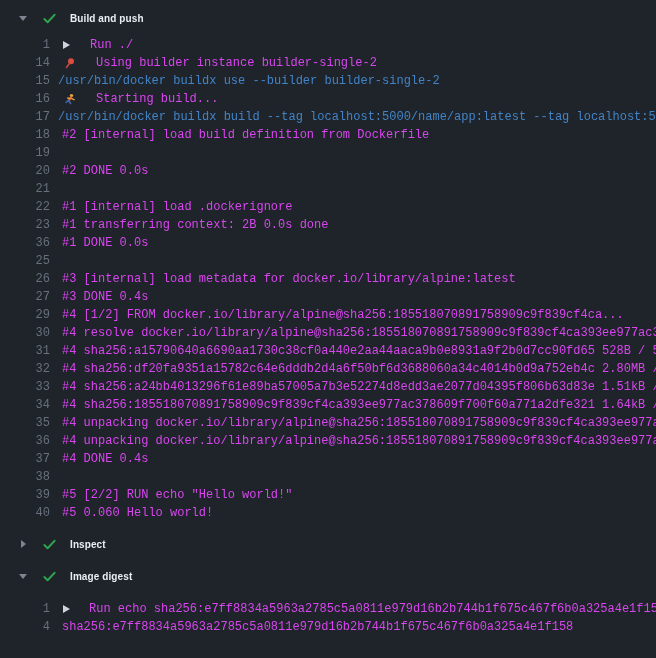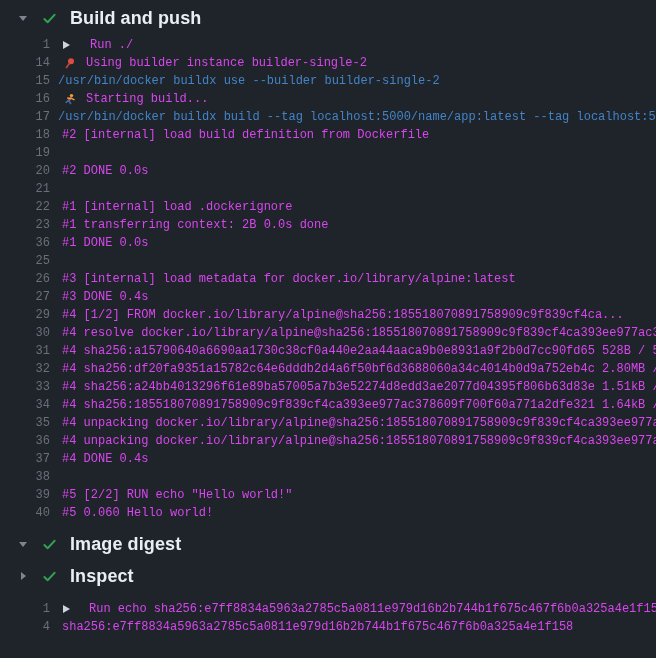--- a/index.html
+++ b/index.html
@@ -13,40 +13,40 @@
   
   .section-header {
     height:32px; display:flex; align-items:center;
     padding-left:18px; cursor:pointer;
     font-family:"Liberation Sans","DejaVu Sans",sans-serif;
   }
   .section-header:first-child { margin-top:2px; }
   .chev { width:12px; display:inline-flex; align-items:center; }
   .check { width:16px; margin-left:12px; display:inline-flex; align-items:center; }
   .sec-title {
-    margin-left:12px; color:#e9eef3; font-weight:bold; font-size:18px;
+    margin-left:12px; color:#e9eef3; font-weight:bold; font-size:10px;
     letter-spacing:.1px;
   }
 
   
   .log-lines { padding-top:2px; margin-bottom:6px; }
   .log-lines.image-digest { padding-top:8px; }
   .log-row {
     height:18px; display:flex; align-items:center;
     white-space:pre; overflow:hidden; font-size:12px; line-height:18px;
   }
   .num {
     flex:0 0 50px; width:50px; text-align:right;
     color:#68707c; cursor:pointer; text-decoration:none;
   }
   .txt { margin-left:12px; color:#d946ef; }
   .txt.command { color:#4384c8;margin-left:8px; }
   .row-icon { display:inline-flex; width:14px; margin-left:12px; margin-right:6px;
     align-items:center; justify-content:center; }
-  .row-icon + .txt { margin-left:4px; }
+  .row-icon + .txt { margin-left:14px; }
   .play-wrap { display:inline-flex; width:10px; margin-left:12px; margin-right:6px;
     align-items:center; cursor:pointer; }
 </style>
 </head>
 <body>
 
 <div class="viewer">
     <div class="section-header">
       <span class="chev">
         <svg width="10" height="10" viewBox="0 0 10 10">
@@ -95,42 +95,42 @@
       <div class="log-row"><span class="num">35</span><span class="txt">#4 unpacking docker.io/library/alpine@sha256:185518070891758909c9f839cf4ca393ee977ac378609f700f60a771a2dfe321</span></div>
       <div class="log-row"><span class="num">36</span><span class="txt">#4 unpacking docker.io/library/alpine@sha256:185518070891758909c9f839cf4ca393ee977ac378609f700f60a771a2dfe321 done</span></div>
       <div class="log-row"><span class="num">37</span><span class="txt">#4 DONE 0.4s</span></div>
       <div class="log-row"><span class="num">38</span><span class="txt"></span></div>
       <div class="log-row"><span class="num">39</span><span class="txt">#5 [2/2] RUN echo "Hello world!"</span></div>
       <div class="log-row"><span class="num">40</span><span class="txt">#5 0.060 Hello world!</span></div>
     </div>
     <div class="section-header">
       <span class="chev">
         <svg width="10" height="10" viewBox="0 0 10 10">
+          <path d="M3 1 L8 5 L3 9 Z" fill="#7d8590"></path>
+        </svg>
+      </span>
+      <span class="check">
+        <svg width="15" height="15" viewBox="0 0 16 16">
+          <path d="M2.5 8.5 L6 12 L13.5 4" stroke="#2ea44f" stroke-width="2" fill="none" stroke-linecap="round" stroke-linejoin="round"></path>
+        </svg>
+      </span>
+      <span class="sec-title">Inspect</span>
+    </div>
+    <div class="section-header">
+      <span class="chev">
+        <svg width="10" height="10" viewBox="0 0 10 10">
           <path d="M1 3 L9 3 L5 8 Z" fill="#7d8590"></path>
         </svg>
       </span>
       <span class="check">
         <svg width="15" height="15" viewBox="0 0 16 16">
           <path d="M2.5 8.5 L6 12 L13.5 4" stroke="#2ea44f" stroke-width="2" fill="none" stroke-linecap="round" stroke-linejoin="round"></path>
         </svg>
       </span>
       <span class="sec-title">Image digest</span>
     </div>
-    <div class="section-header">
-      <span class="chev">
-        <svg width="10" height="10" viewBox="0 0 10 10">
-          <path d="M3 1 L8 5 L3 9 Z" fill="#7d8590"></path>
-        </svg>
-      </span>
-      <span class="check">
-        <svg width="15" height="15" viewBox="0 0 16 16">
-          <path d="M2.5 8.5 L6 12 L13.5 4" stroke="#2ea44f" stroke-width="2" fill="none" stroke-linecap="round" stroke-linejoin="round"></path>
-        </svg>
-      </span>
-      <span class="sec-title">Inspect</span>
-    </div>
     <div class="log-lines image-digest">
       <div class="log-row"><span class="num">1</span><span class="play-wrap"><svg width="9" height="10" viewBox="0 0 9 10">
             <path d="M1 1 L8 5 L1 9 Z" fill="#cdd4db"></path>
           </svg></span><span class="txt">Run echo sha256:e7ff8834a5963a2785c5a0811e979d16b2b744b1f675c467f6b0a325a4e1f158</span></div>
       <div class="log-row"><span class="num">4</span><span class="txt">sha256:e7ff8834a5963a2785c5a0811e979d16b2b744b1f675c467f6b0a325a4e1f158</span></div>
     </div>
   </div>
 
 </body></html>

